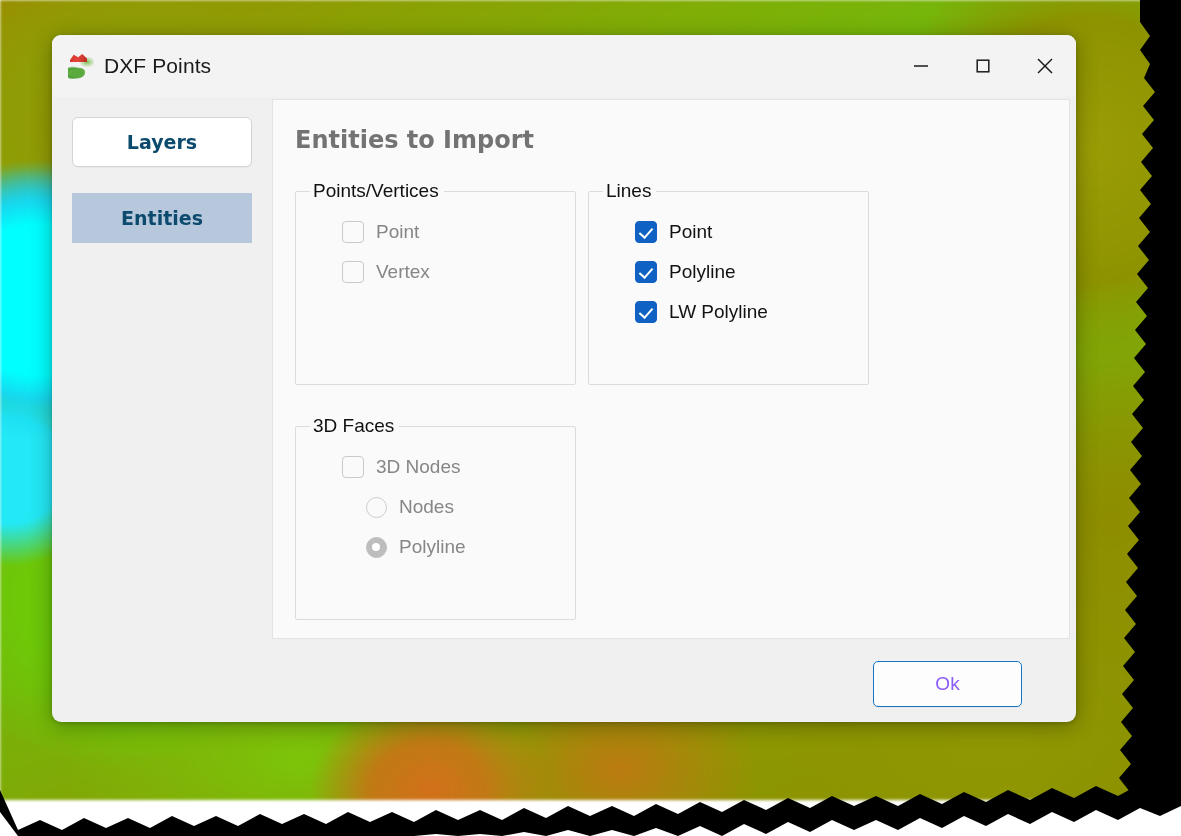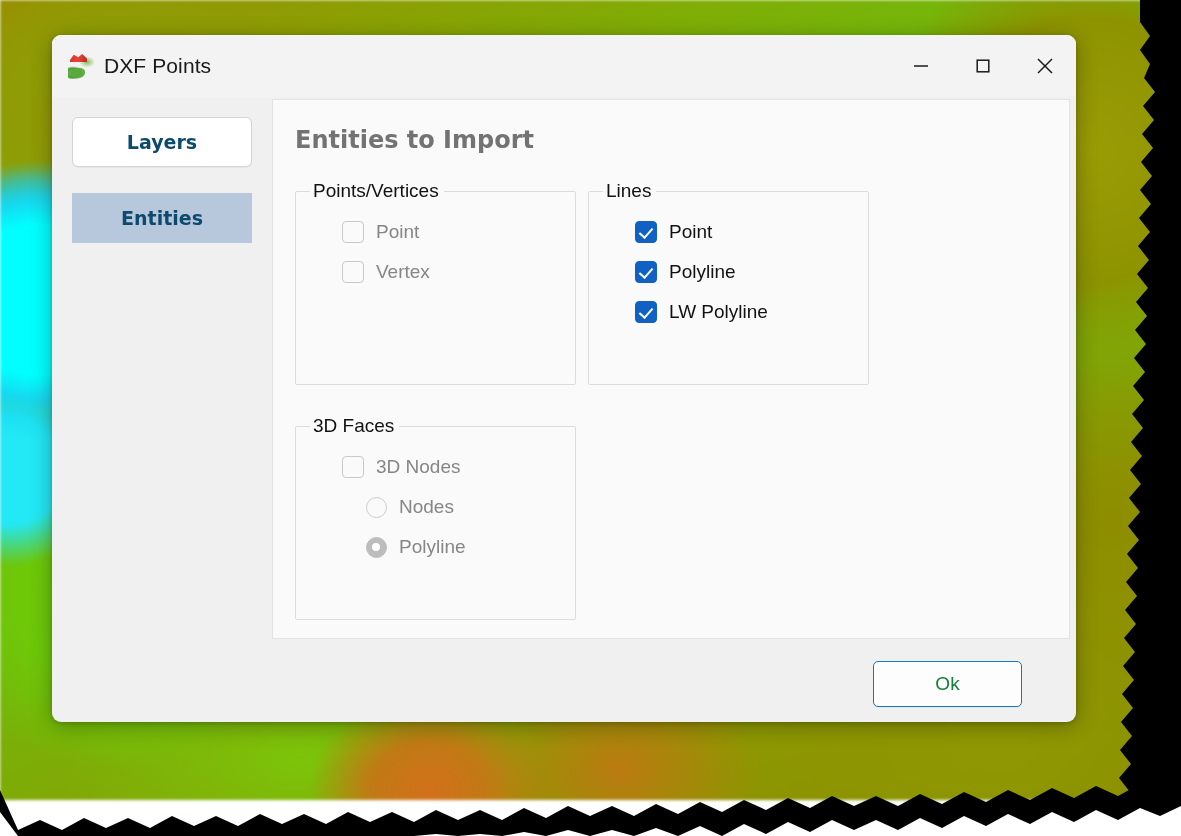--- a/index.html
+++ b/index.html
@@ -265,21 +265,21 @@
     padding-right: 54px;
     gap: 20px;
   }
   .dlg-btn {
     width: 149px; height: 46px;
     display: flex; align-items: center; justify-content: center;
     background: #fdfdfd;
     border: 1px solid #d0d0d0;
     border-radius: 5px;
     font-size: 19px;
-    color: #15803d;
+    color: #8b5cf6;
     cursor: default;
     box-shadow: 0 1px 1px rgba(0,0,0,0.04);
   }
   .dlg-btn.primary { border: 1.6px solid #1677c8; }
 </style>
 </head>
 <body>
 
 <div id="desktop">
   <div id="terrain"></div>

